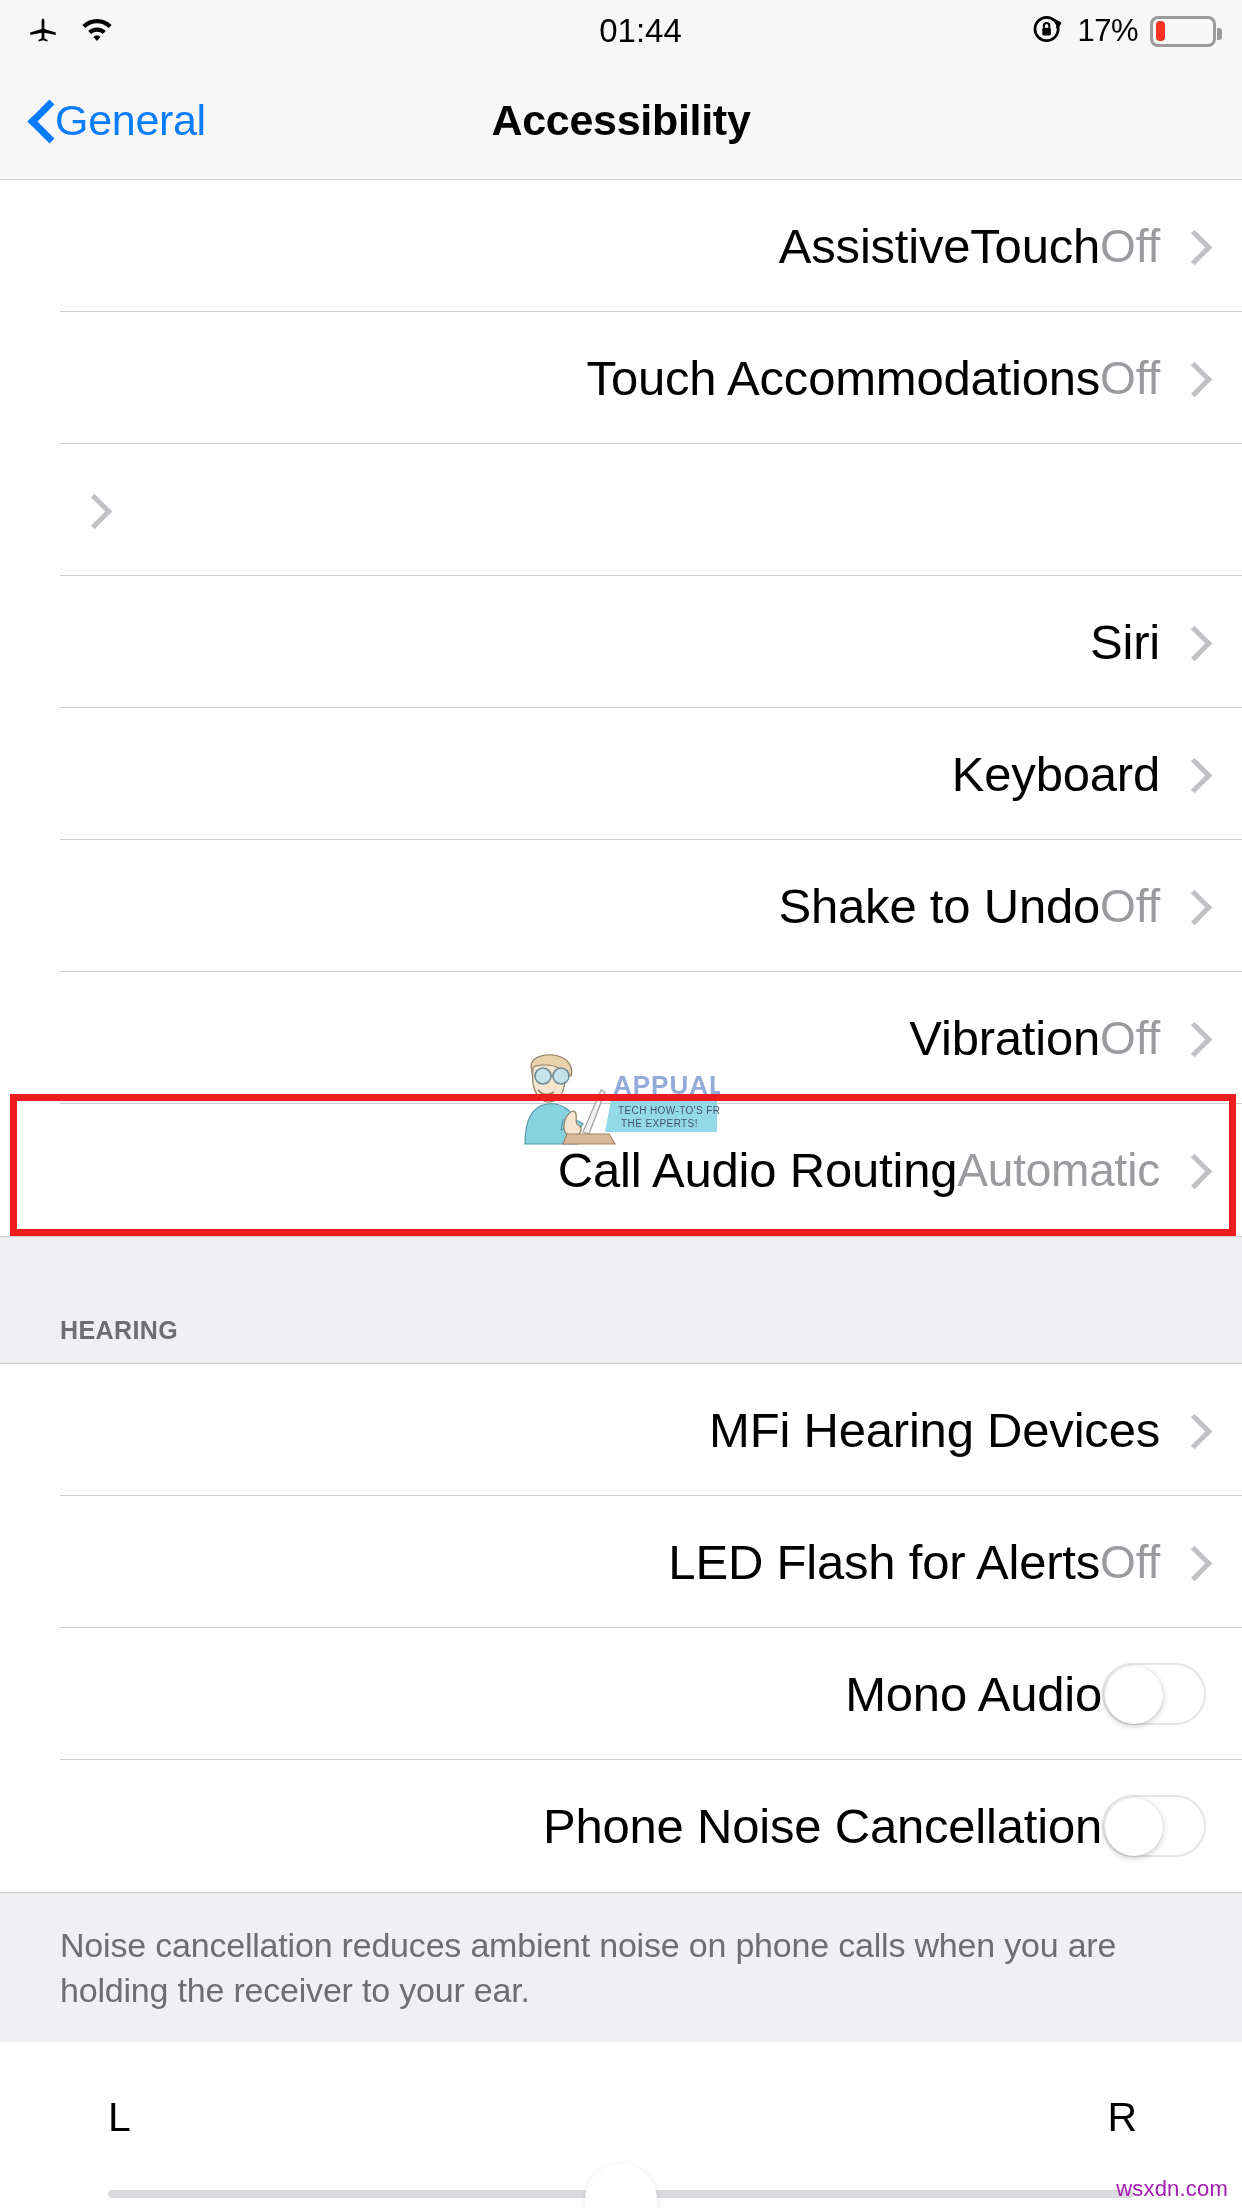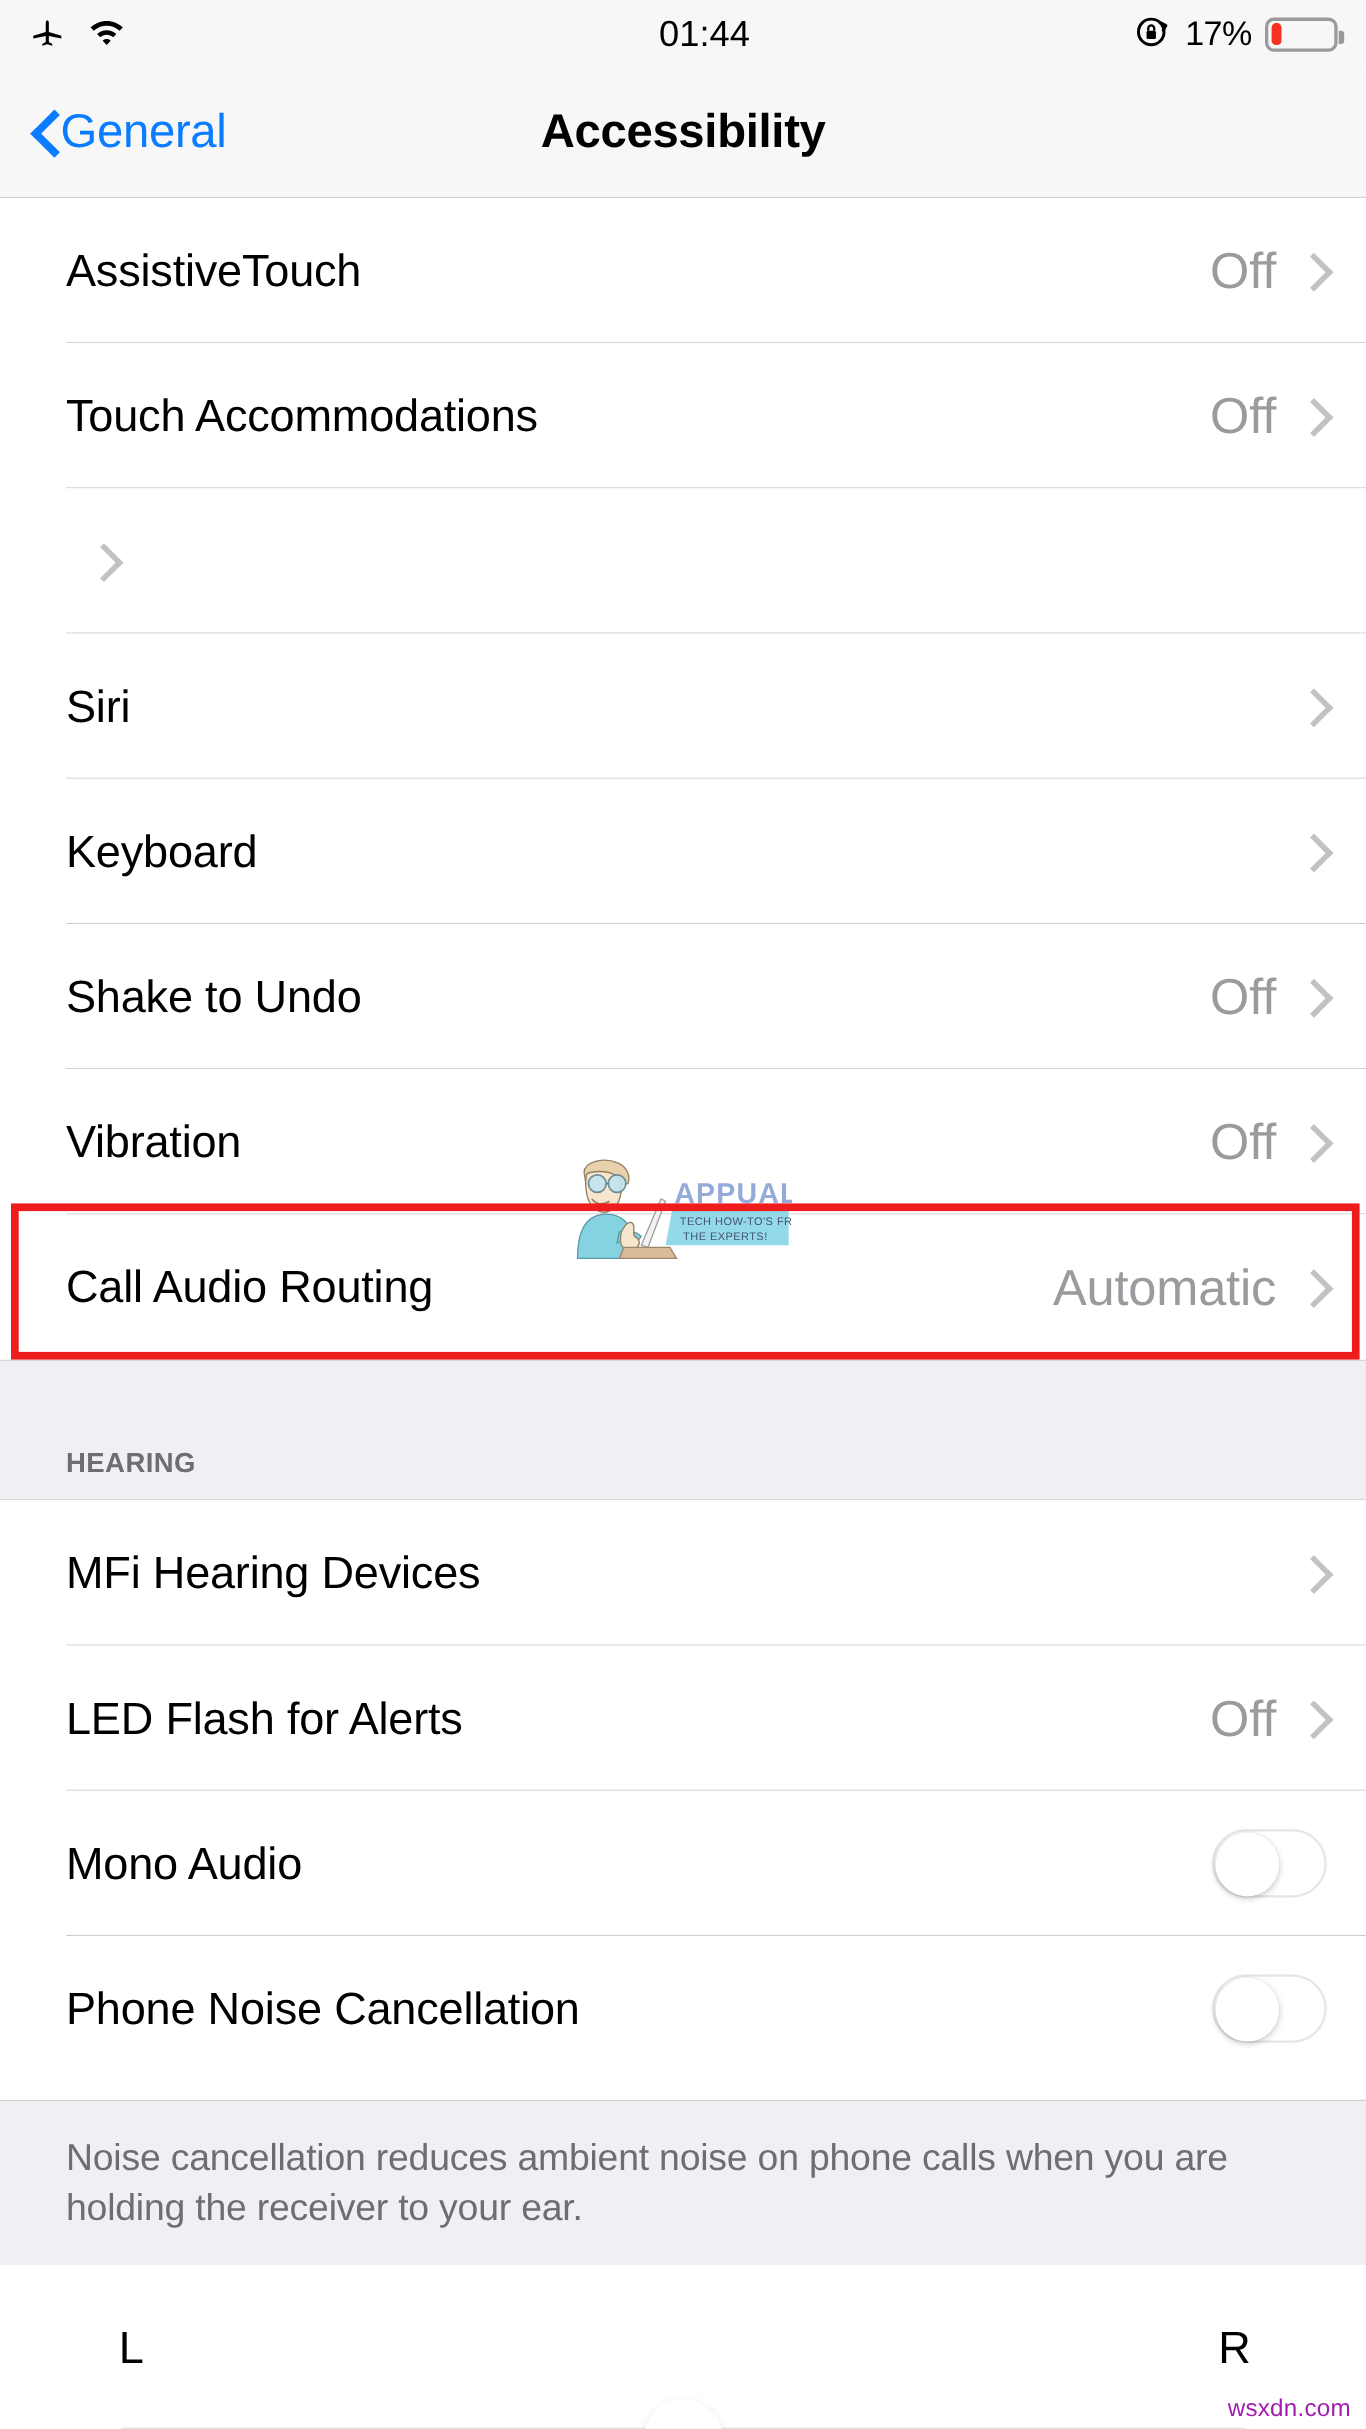--- a/index.html
+++ b/index.html
@@ -127,24 +127,25 @@
   }
   .row::after {
     content:"";
     position:absolute;
     left:60px; right:0; bottom:0;
     height:1px;
     background:#cfcfd1;
   }
   .row.no-sep::after { display:none; }
   .row-label {
-    font-size:41px;
+    font-size:49px;
     color:#000;
     letter-spacing:-0.2px;
     flex:1;
+    text-align:right;
   }
   .row-value {
     font-size:46px;
     color:#9a9a9f;
     letter-spacing:-0.2px;
     margin-right:22px;
   }
   .chev-right {
     width:18px; height:32px;
     position:relative;
@@ -393,21 +394,21 @@
 
     <div class="row no-sep">
       <span class="row-label">Phone Noise Cancellation</span>
       <span class="toggle">
         <span class="knob"></span>
       </span>
     </div>
 
   </div>
 
-  <div class="section-footer" style="height:150px;margin-top:17px;">
+  <div class="section-footer" style="height:150px;">
     <span>Noise cancellation reduces ambient noise on phone calls when you are holding the receiver to your ear.</span>
   </div>
 
   <div class="balance-row">
     <div class="balance-lr">
       <span>L</span>
       <span>R</span>
     </div>
     <div class="balance-track">
       <div class="balance-knob" style="left: 50%;"></div>

